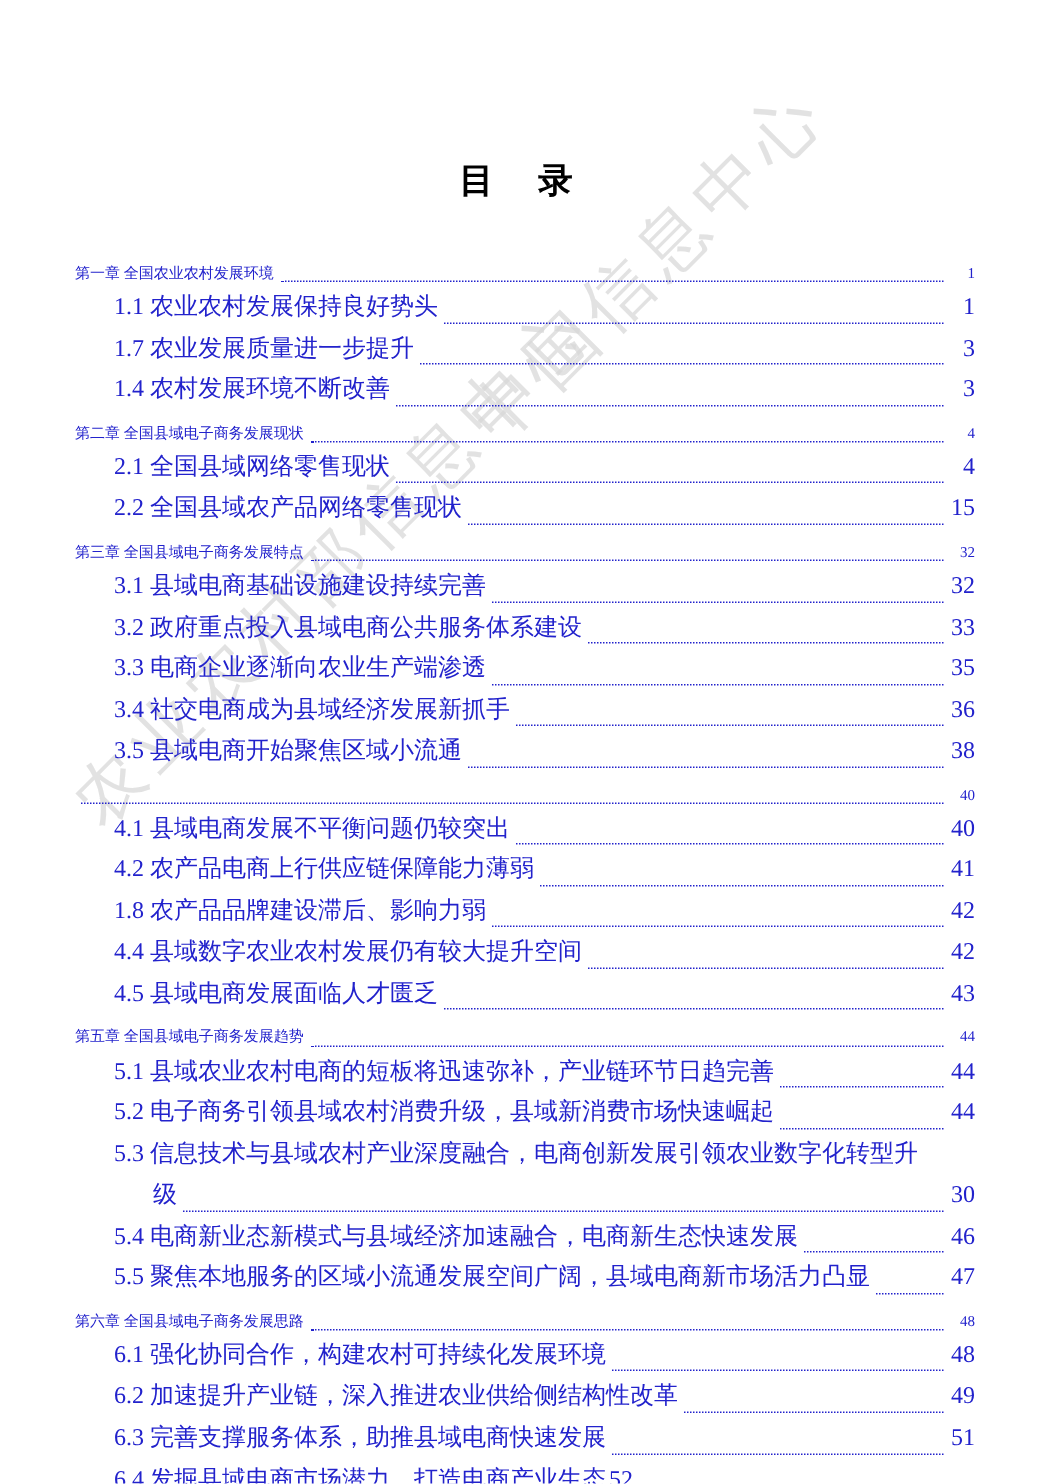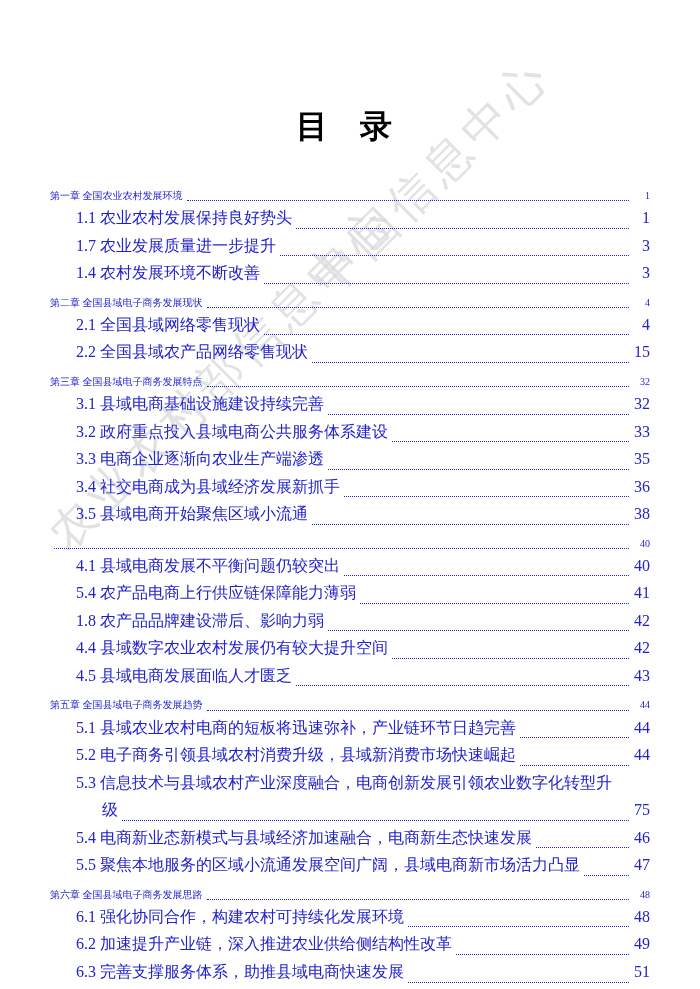--- a/index.html
+++ b/index.html
@@ -47,21 +47,21 @@
   .wm1 { left: 300px; top: 265px; }
   .wm2 { left: 35px;  top: 520px; }
 
   .content {
     position: relative;
     z-index: 2;
   }
 
   .doc-title {
     text-align: center;
-    font-size: 32px;
+    font-size: 23px;
     font-weight: bold;
     letter-spacing: 12px;
     color: #000;
     margin-top: 105px;
     margin-bottom: 38px;
     font-family: "Liberation Serif", "DejaVu Serif", serif;
   }
 
   .toc {
     margin: 0 auto;
@@ -206,21 +206,21 @@
         <div class="toc-row level1">
           <span class="dots"></span>
           <span class="pageno">40</span>
         </div>
         <div class="toc-row level2">
           <span class="label">4.1 县域电商发展不平衡问题仍较突出</span>
           <span class="dots"></span>
           <span class="pageno">40</span>
         </div>
         <div class="toc-row level2">
-          <span class="label">5.4 农产品电商上行供应链保障能力薄弱</span>
+          <span class="label">4.2 农产品电商上行供应链保障能力薄弱</span>
           <span class="dots"></span>
           <span class="pageno">41</span>
         </div>
         <div class="toc-row level2">
           <span class="label">1.8 农产品品牌建设滞后、影响力弱</span>
           <span class="dots"></span>
           <span class="pageno">42</span>
         </div>
         <div class="toc-row level2">
           <span class="label">4.4 县域数字农业农村发展仍有较大提升空间</span>
@@ -245,21 +245,21 @@
         <div class="toc-row level2">
           <span class="label">5.2 电子商务引领县域农村消费升级，县域新消费市场快速崛起</span>
           <span class="dots"></span>
           <span class="pageno">44</span>
         </div>
         <div class="toc-row level2 wrap">
           <div class="wrap-inner">5.3 信息技术与县域农村产业深度融合，电商创新发展引领农业数字化转型升</div>
           <div class="wrap-line2">
             <span class="seg">级</span>
             <span class="dots"></span>
-            <span class="pageno">75</span>
+            <span class="pageno">30</span>
           </div>
         </div>
         <div class="toc-row level2">
           <span class="label">5.4 电商新业态新模式与县域经济加速融合，电商新生态快速发展</span>
           <span class="dots"></span>
           <span class="pageno">46</span>
         </div>
         <div class="toc-row level2">
           <span class="label">5.5 聚焦本地服务的区域小流通发展空间广阔，县域电商新市场活力凸显</span>
           <span class="dots"></span>

